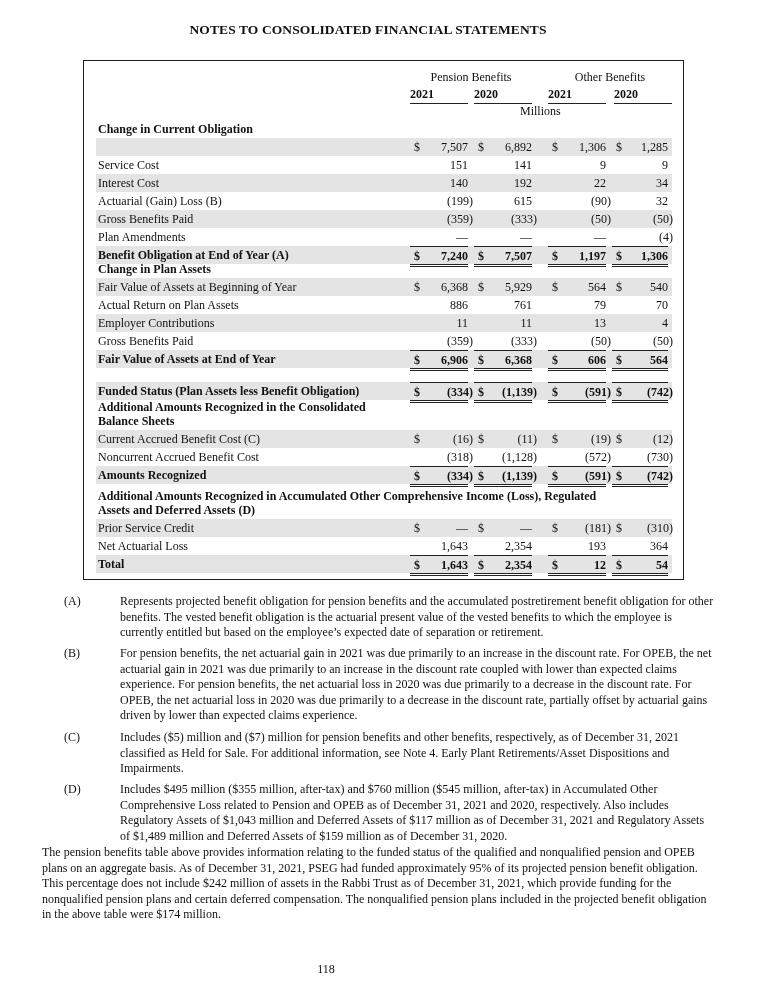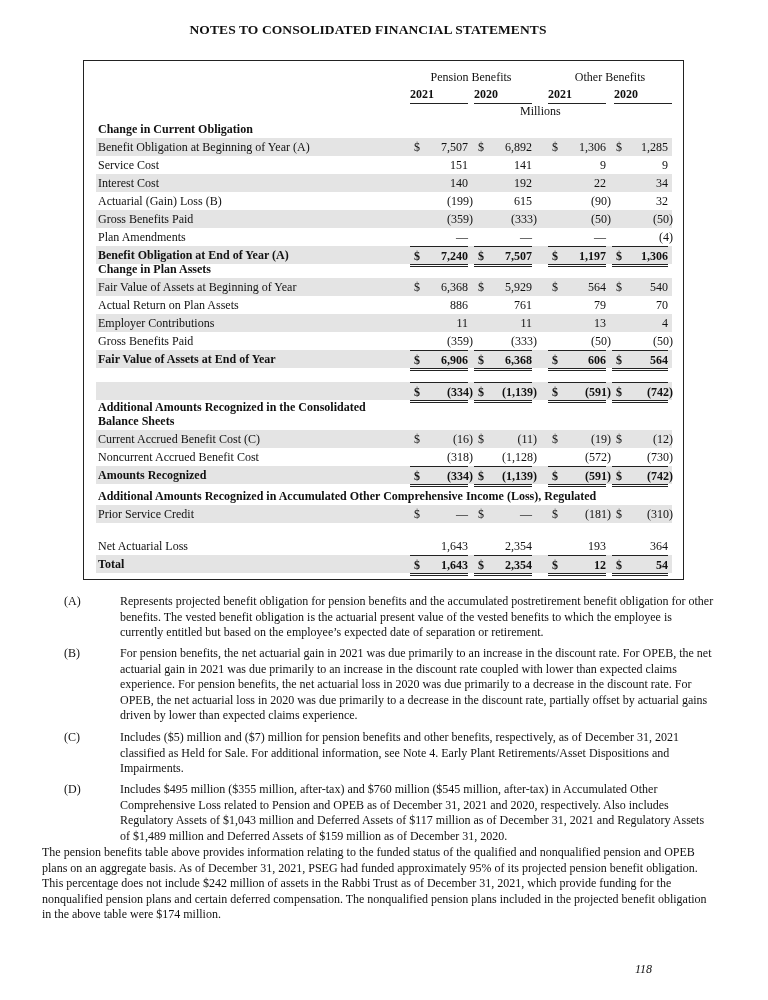--- a/index.html
+++ b/index.html
@@ -51,21 +51,21 @@
   .c3 { left: 516px; width: 56px; }
   .fn {
     position: absolute; left: 64px; width: 650px; font-size: 12px; line-height: 15.6px;
   }
   .fn .tag { position: absolute; left: 0; top: 0; }
   .fn .text { margin-left: 56px; }
   .para {
     position: absolute; left: 42px; top: 845px; width: 675px; font-size: 12px; line-height: 15.6px;
   }
   .page-num {
-    position: absolute; top: 962px; left: 0; width: 652px; text-align: right; font-size: 12px; font-style: italic;
+    position: absolute; top: 962px; left: 0; width: 652px; text-align: center; font-size: 12px;
   }
 </style>
 </head>
 <body>
 
 <div class="page-title">NOTES TO CONSOLIDATED FINANCIAL STATEMENTS</div>
 
 <div class="frame"></div>
 
 <div class="hdr-group" style="left:410px;width:122px;">Pension Benefits</div>
@@ -76,21 +76,20 @@
 <div class="hdr-year" style="left:614px;width:58px;">2020</div>
 <div class="hdr-millions">Millions</div>
 
 <div class="section-head" style="top:122px;">Change in Current Obligation</div>
 <div class="section-head" style="top:262px;">Change in Plan Assets</div>
 <div class="section-head" style="top:356px;">Funded Status</div>
 <div class="section-head" style="top:400px;width:300px;">Additional Amounts Recognized in the Consolidated Balance Sheets</div>
 <div class="section-head" style="top:489px;width:520px;">Additional Amounts Recognized in Accumulated Other Comprehensive Income (Loss), Regulated Assets and Deferred Assets (D)</div>
 
 <div class="row shaded" style="top:138px;">
-  <span class="label">Benefit Obligation at Beginning of Year (A)</span>
   <div class="cell c0">
       <span class="dollar">$</span>
       <span class="val">7,507</span>
     </div>
   <div class="cell c1">
       <span class="dollar">$</span>
       <span class="val">6,892</span>
     </div>
   <div class="cell c2">
       <span class="dollar">$</span>
@@ -284,20 +283,21 @@
       <span class="dollar">$</span>
       <span class="val">606</span>
     </div>
   <div class="cell c3 total">
       <span class="dollar">$</span>
       <span class="val">564</span>
     </div>
 </div>
 
 <div class="row shaded bold" style="top:382px;">
+  <span class="label">Funded Status (Plan Assets less Benefit Obligation)</span>
   <div class="cell c0 total paren">
       <span class="dollar">$</span>
       <span class="val">(334)</span>
     </div>
   <div class="cell c1 total paren">
       <span class="dollar">$</span>
       <span class="val">(1,139)</span>
     </div>
   <div class="cell c2 total paren">
       <span class="dollar">$</span>
@@ -358,21 +358,21 @@
   <div class="cell c2 total paren">
       <span class="dollar">$</span>
       <span class="val">(591)</span>
     </div>
   <div class="cell c3 total paren">
       <span class="dollar">$</span>
       <span class="val">(742)</span>
     </div>
 </div>
 
-<div class="row shaded" style="top:505px;">
+<div class="row shaded" style="top:519px;">
   <span class="label">Prior Service Credit</span>
   <div class="cell c0">
       <span class="dollar">$</span>
       <span class="val">—</span>
     </div>
   <div class="cell c1">
       <span class="dollar">$</span>
       <span class="val">—</span>
     </div>
   <div class="cell c2 paren">

